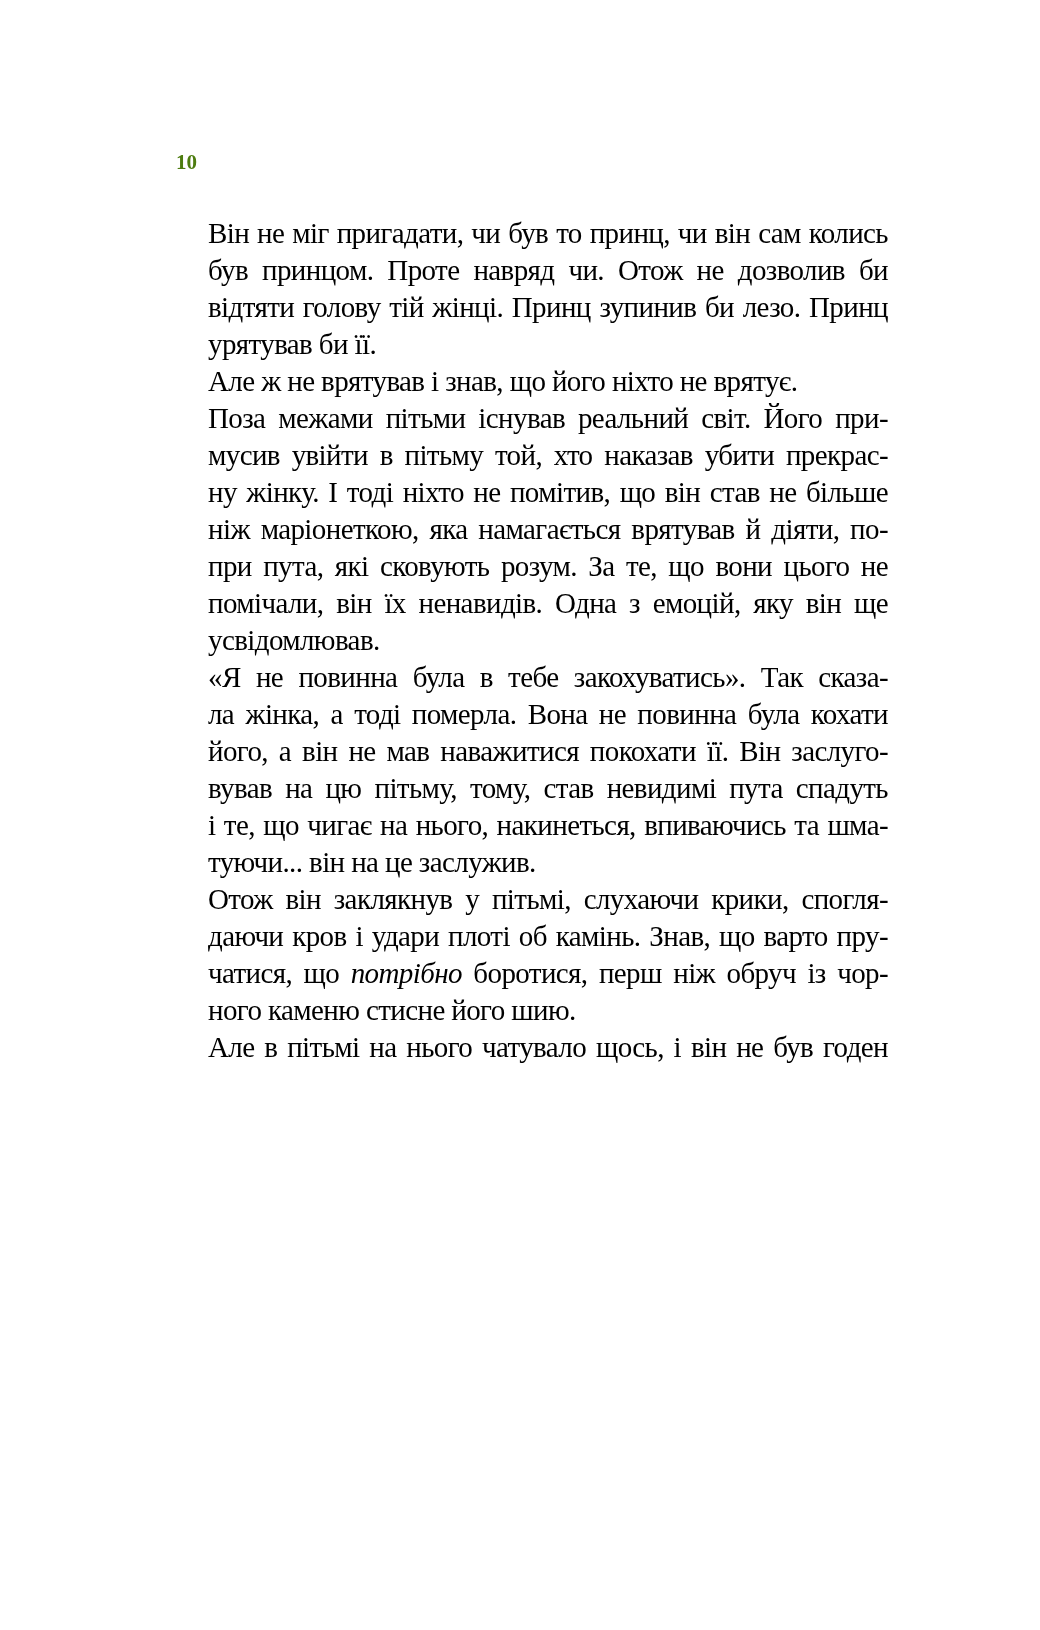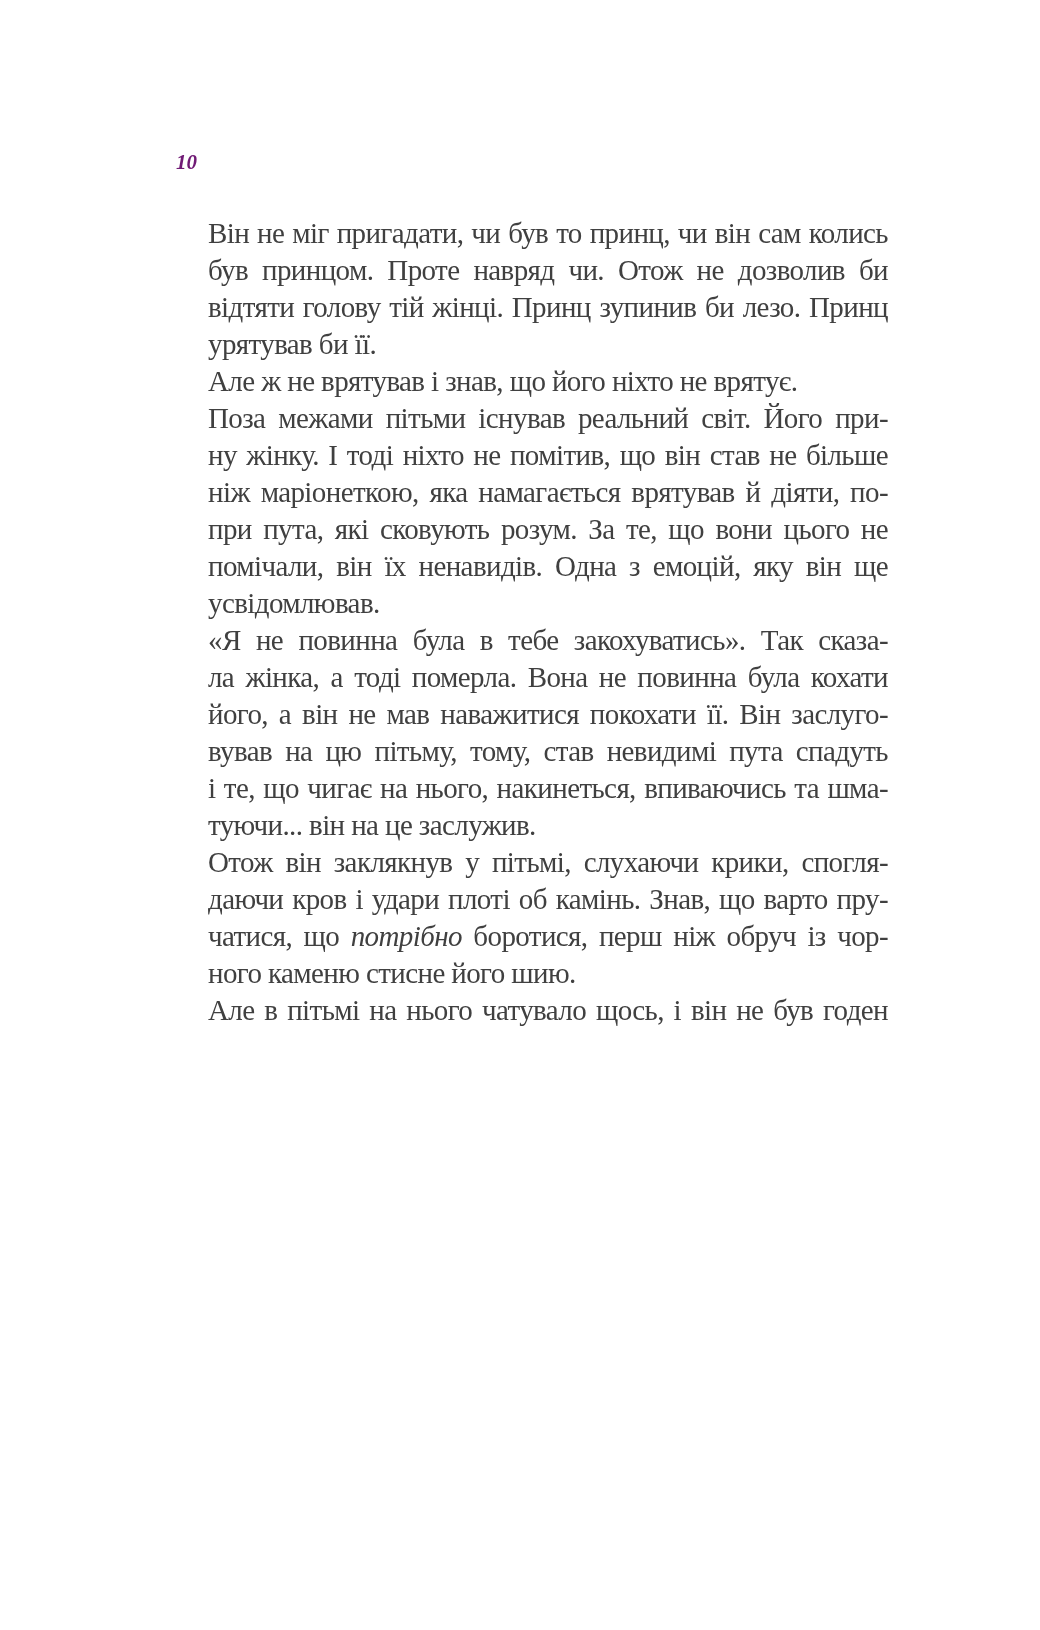--- a/index.html
+++ b/index.html
@@ -20,33 +20,32 @@
       height: 1630px;
       background: #ffffff;
     }
     .page-number {
       position: absolute;
       left: 176px;
       top: 150px;
       font-family: "Liberation Serif", "DejaVu Serif", serif;
       font-weight: bold;
       font-size: 21px;
-      color: #701a75;
+      color: #4d7c0f;
       line-height: 24px;
-      font-style: italic;
     }
     .text-block {
       position: absolute;
       left: 176px;
       top: 215px;
       width: 712px;
       font-family: "Liberation Serif", "DejaVu Serif", serif;
       font-size: 29px;
       line-height: 37px;
-      color: #404040;
+      color: #000000;
     }
     .para {
       margin: 0;
       text-indent: 32px;
     }
     .line {
       display: block;
       white-space: nowrap;
       text-align: justify;
       text-align-last: justify;
@@ -73,20 +72,21 @@
       <span class="line">відтяти голову тій жінці. Принц зупинив би лезо. Принц</span>
       <span class="line last">урятував би її.</span>
     </p>
 
     <p class="para">
       <span class="line last">Але ж не врятував і знав, що його ніхто не врятує.</span>
     </p>
 
     <p class="para">
       <span class="line">Поза межами пітьми існував реальний світ. Його при-</span>
+      <span class="line">мусив увійти в пітьму той, хто наказав убити прекрас-</span>
       <span class="line">ну жінку. І тоді ніхто не помітив, що він став не більше</span>
       <span class="line">ніж маріонеткою, яка намагається врятував й діяти, по-</span>
       <span class="line">при пута, які сковують розум. За те, що вони цього не</span>
       <span class="line">помічали, він їх ненавидів. Одна з емоцій, яку він ще</span>
       <span class="line last">усвідомлював.</span>
     </p>
 
     <p class="para">
       <span class="line">«Я не повинна була в тебе закохуватись». Так сказа-</span>
       <span class="line">ла жінка, а тоді померла. Вона не повинна була кохати</span>

